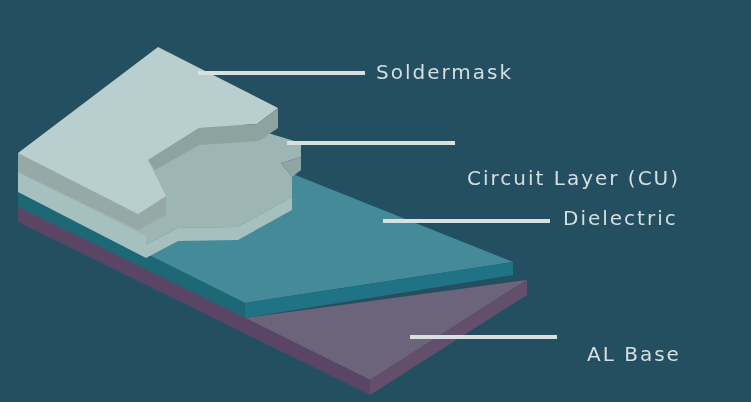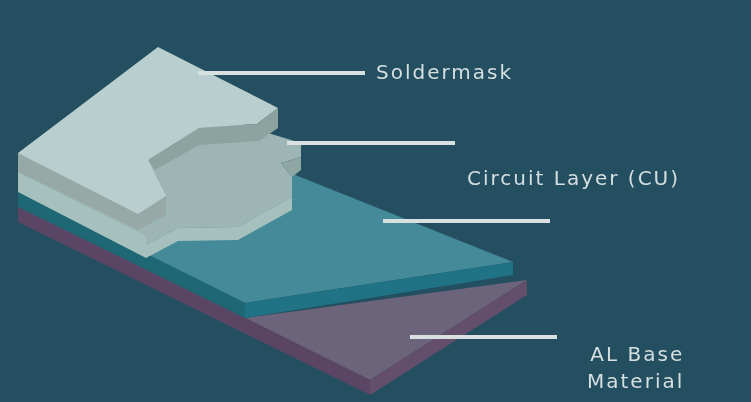--- a/index.html
+++ b/index.html
@@ -46,17 +46,17 @@
   </g>
 </svg>
 
 <div class="label" style="left:376px; top:59px;">
   <span>Soldermask</span>
 </div>
 <div class="label" style="left:467px; top:129px;margin-top:36px;">
   <span>Circuit Layer (CU)</span>
 </div>
 <div class="label" style="left:563px; top:205px;">
+  <div>Dielectric</div>
 </div>
 <div class="label" style="left:587px; top:313px;margin-top:28px;">
   <div>AL Base</div>
-  <div>Material</div>
 </div>
 
 </body></html>

